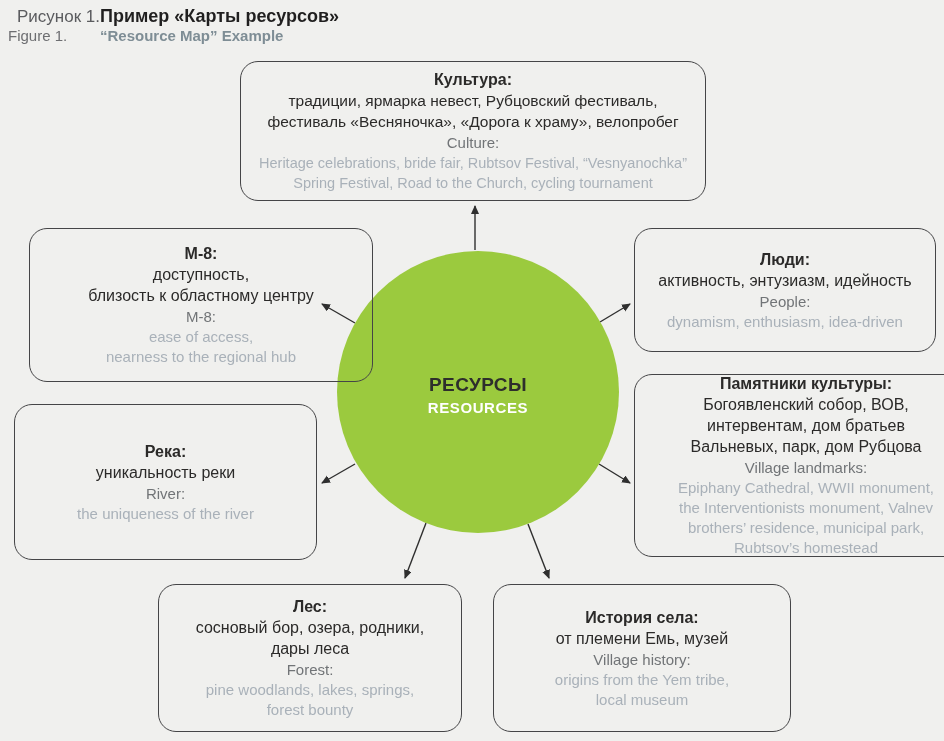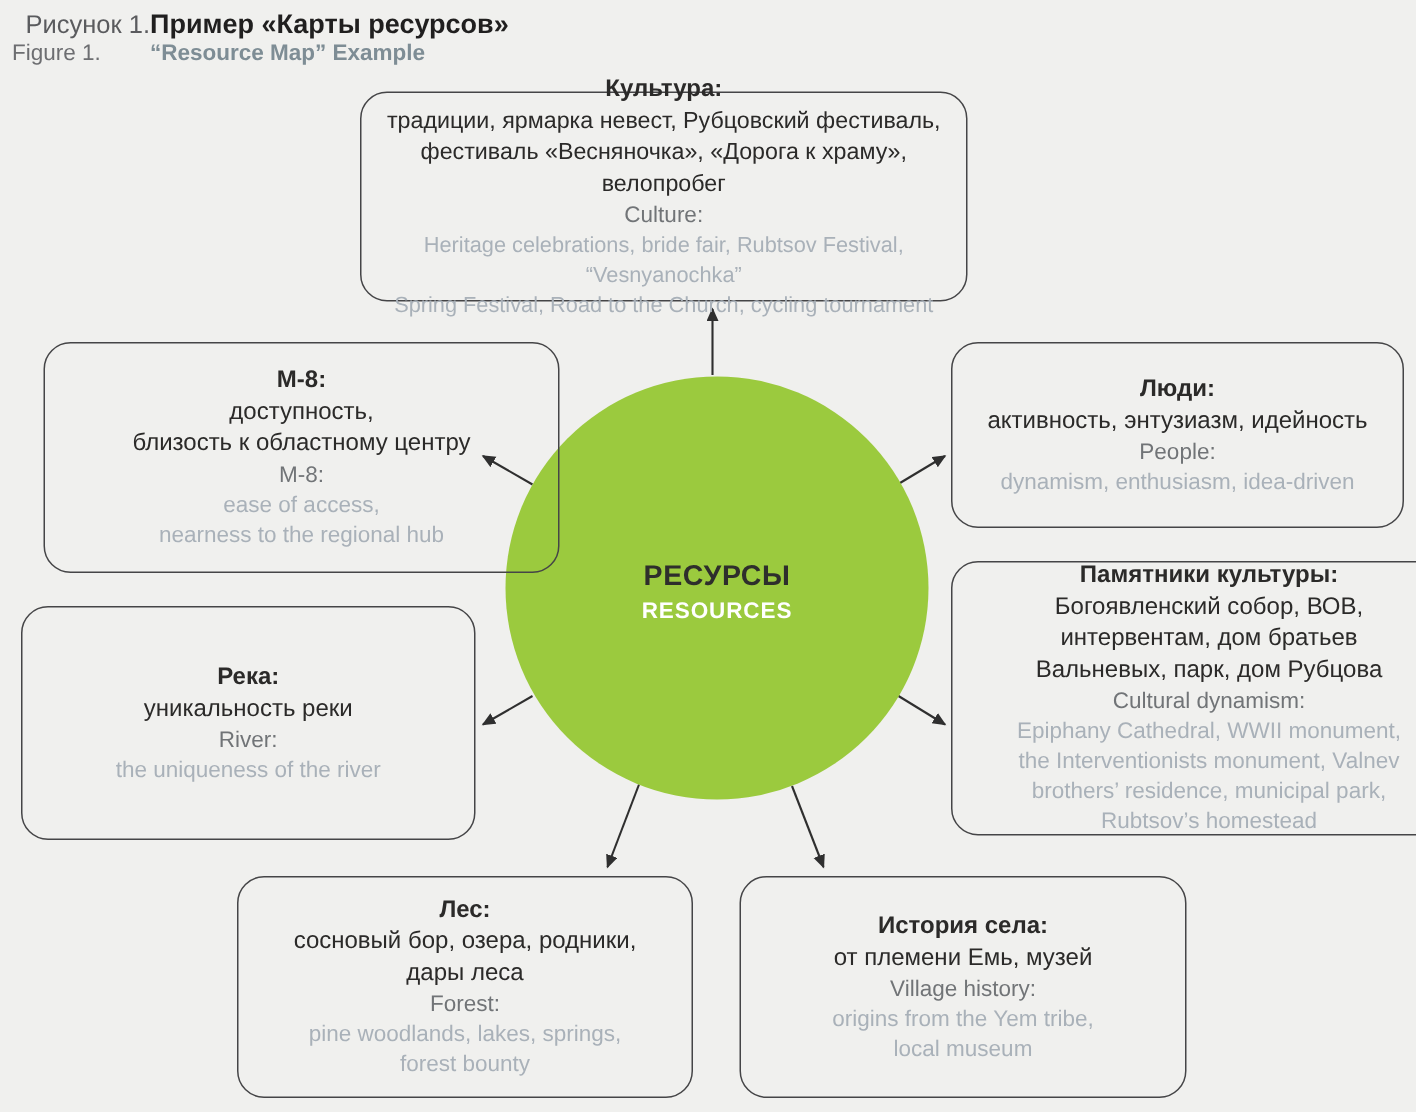--- a/index.html
+++ b/index.html
@@ -54,21 +54,21 @@
     border-radius:18px;
     box-sizing:border-box;
     display:flex;flex-direction:column;justify-content:center;align-items:center;
     text-align:center;
     padding:4px 6px;
   }
   .ru-title{font-size:16px;font-weight:700;line-height:21px;color:var(--text-dark);}
   .ru-body{font-size:16px;line-height:21px;color:var(--text-dark);white-space:pre-line;}
   .en-title{font-size:15px;line-height:20px;color:var(--text-en-label);margin-top:1px;}
   .en-body{font-size:15px;line-height:20px;color:var(--text-en-body);white-space:pre-line;}
-  .node-culture{left:240px;top:61px;width:405px;height:140px;}
+  .node-culture{left:240px;top:61px;width:466px;height:140px;}
   .node-culture .ru-body{font-size:15.5px;}
   .node-culture .en-body{font-size:14.5px;}
   .node-m8{left:29px;top:228px;width:344px;height:154px;}
   .node-people{left:634px;top:228px;width:302px;height:124px;}
   .node-landmarks{left:634px;top:374px;width:344px;height:183px;}
   .node-river{left:14px;top:404px;width:303px;height:156px;}
   .node-forest{left:158px;top:584px;width:304px;height:148px;}
   .node-history{left:493px;top:584px;width:298px;height:148px;}
 </style>
 </head>
@@ -130,21 +130,21 @@
     <div class="ru-body">активность, энтузиазм, идейность</div>
     <div class="en-title">People:</div>
     <div class="en-body">dynamism, enthusiasm, idea-driven</div>
   </div>
 
   <div class="node node-landmarks">
     <div class="ru-title">Памятники культуры:</div>
     <div class="ru-body">Богоявленский собор, ВОВ,
 интервентам, дом братьев
 Вальневых, парк, дом Рубцова</div>
-    <div class="en-title">Cultural dynamism:</div>
+    <div class="en-title">Village landmarks:</div>
     <div class="en-body">Epiphany Cathedral, WWII monument,
 the Interventionists monument, Valnev
 brothers’ residence, municipal park,
 Rubtsov’s homestead</div>
   </div>
 
   <div class="node node-river">
     <div class="ru-title">Река:</div>
     <div class="ru-body">уникальность реки</div>
     <div class="en-title">River:</div>

